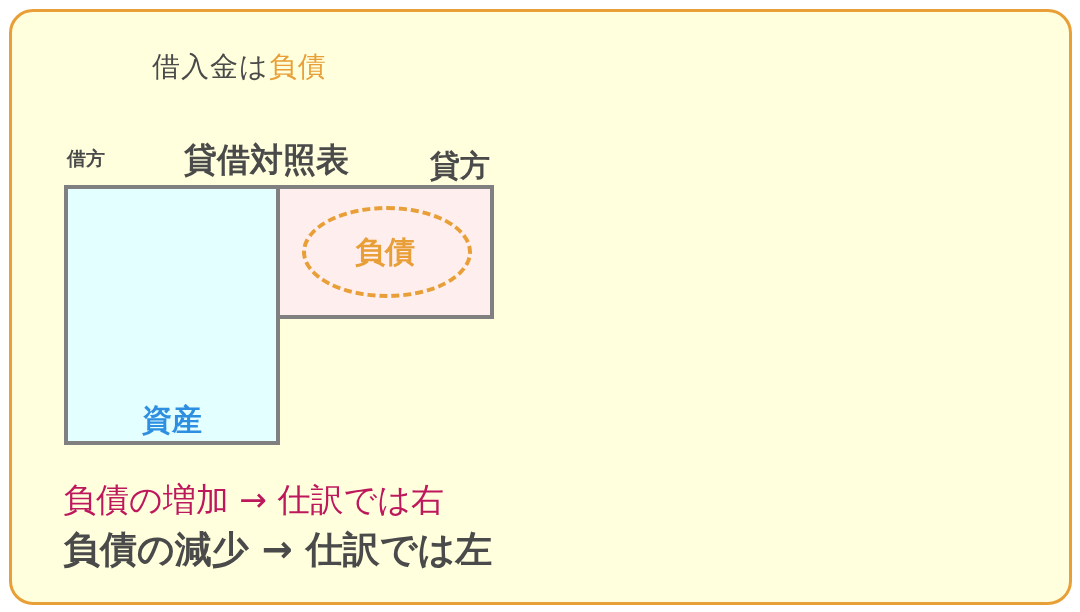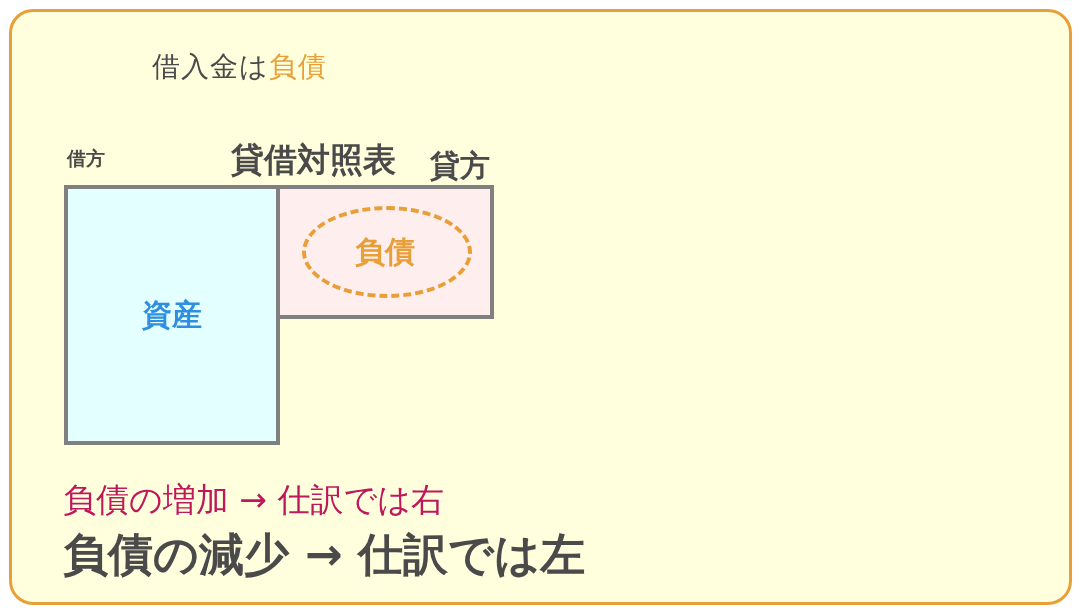--- a/index.html
+++ b/index.html
@@ -5,33 +5,33 @@
   html, body { margin: 0; padding: 0; background: #ffffff; }
   body { width: 1080px; height: 612px; position: relative; overflow: hidden;
          font-family: "DejaVu Sans", "Liberation Sans", sans-serif; }
   .card { position: absolute; left: 9px; top: 9px; width: 1057px; height: 590px;
           border: 3px solid #E99F37; border-radius: 24px; background: #FFFFDD; }
   .title { position: absolute; left: 152px; top: 48px; font-size: 28px; font-weight: normal;
            color: #4a4a4a; letter-spacing: 1px; white-space: nowrap; }
   .title .accent { color: #E99F37; }
   .lbl-debit { position: absolute; left: 67px; top: 146px; font-size: 19px; font-weight: bold; color: #4a4a4a; }
   .lbl-credit { position: absolute; left: 430px; top: 146px; font-size: 30px; font-weight: bold; color: #4a4a4a; }
-  .bs-title { position: absolute; left: 184px; top: 138px; font-size: 33px; font-weight: bold; color: #4a4a4a; white-space: nowrap; margin-left: 47px; }
+  .bs-title { position: absolute; left: 184px; top: 138px; font-size: 33px; font-weight: bold; color: #4a4a4a; white-space: nowrap; }
   .bs { position: absolute; left: 64px; top: 185px; width: 430px; height: 260px; }
   .cell { position: absolute; box-sizing: border-box; border: 4px solid #808080;
           display: flex; align-items: center; justify-content: center;
           font-size: 30px; font-weight: bold; }
-  .assets { left: 0; top: 0; width: 216px; height: 260px; background: #E3FFFF; color: #2E8FE0; }
+  .assets { left: 0; top: 0; width: 216px; height: 260px; background: #E3FFFF; color: #2E8FE0; align-items: flex-end; }
   .liab { left: 212px; top: 0; width: 218px; height: 134px; background: #FFEEEE; color: #E99F37; }
   .equity { left: 212px; top: 130px; width: 218px; height: 130px; background: #EEFFEE; color: #27A06A; }
   .ellipse { position: absolute; left: 22px; top: 17px; width: 170px; height: 92px;
              border: 4px dashed #E99F37; border-radius: 50%; box-sizing: border-box; }
   .liab span { position: relative; }
   .line1 { position: absolute; left: 63px; top: 478px; font-size: 33px; color: #be185d; white-space: nowrap; font-weight: normal; }
-  .line2 { position: absolute; left: 63px; top: 525px; font-size: 45px; color: #4a4a4a; white-space: nowrap; font-weight: bold; }
+  .line2 { position: absolute; left: 63px; top: 525px; font-size: 37px; color: #4a4a4a; white-space: nowrap; font-weight: bold; }
 </style>
 </head>
 <body>
 
 <div class="card">
 </div>
 
 <div class="title"><span>借入金は</span><span class="accent">負債</span></div>
 
 <div class="lbl-debit">借方</div>

